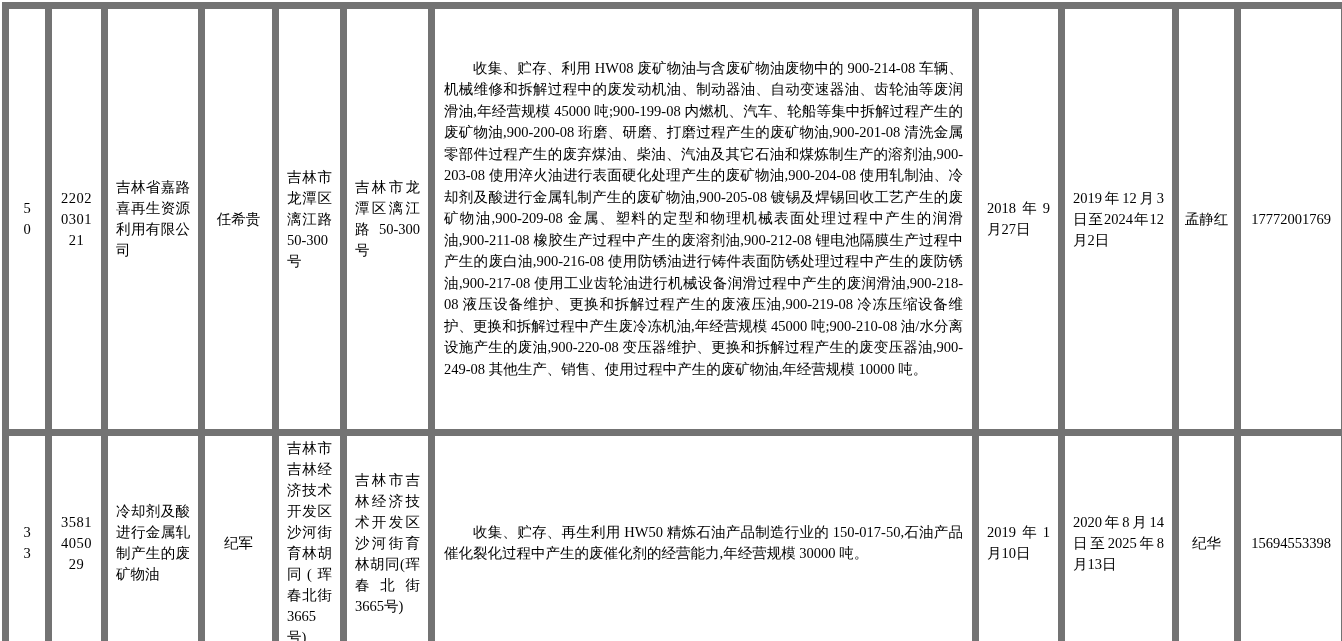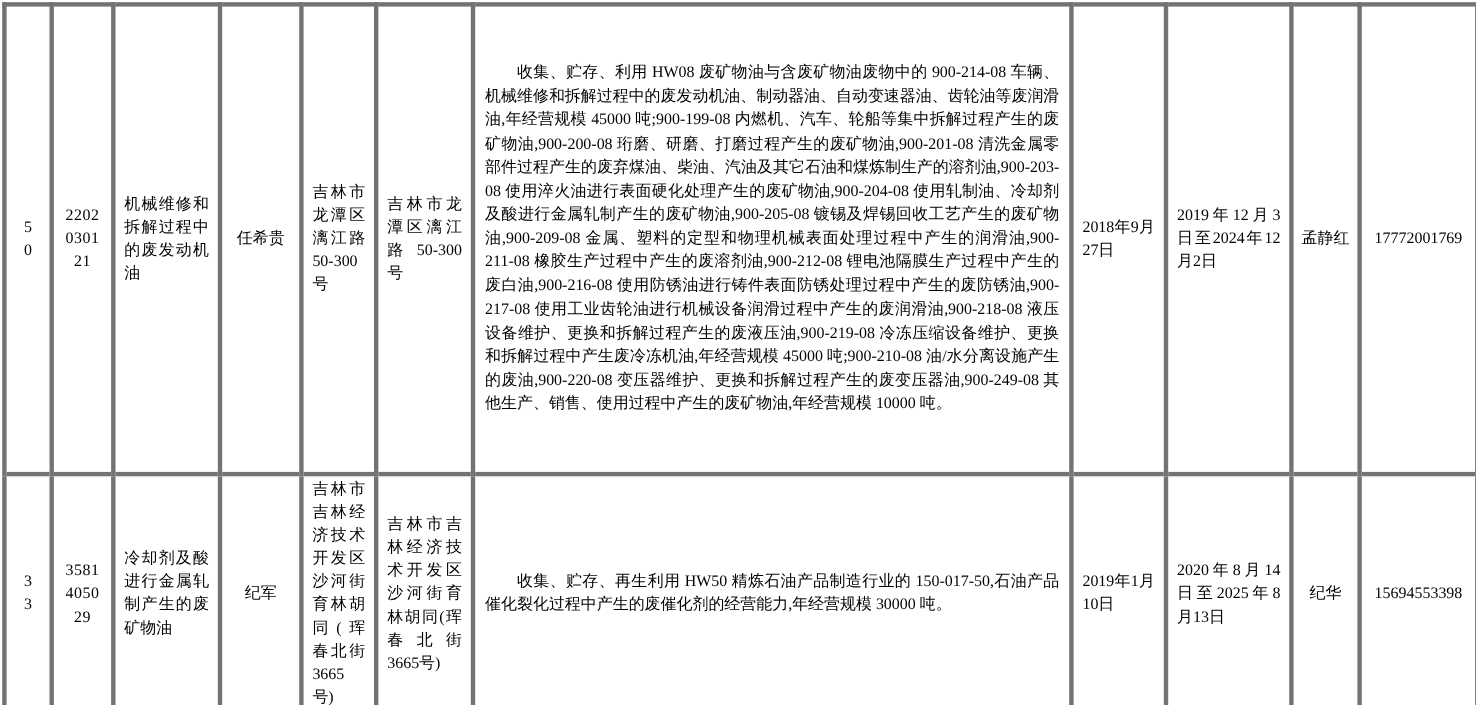--- a/index.html
+++ b/index.html
@@ -16,21 +16,21 @@
     font-family: "Liberation Serif", "DejaVu Serif", serif;
     color: #000000;
   }
   table.license-table {
     border-collapse: collapse;
     table-layout: fixed;
     margin: 2px 0 0 2px;
     width: 1339px;
   }
   td {
-    border: 4px solid #737373;
+    border: 7px solid #737373;
     vertical-align: middle;
     text-align: center;
     font-size: 14.5px;
     line-height: 21px;
     padding: 2px 4px;
     overflow: hidden;
     word-wrap: break-word;
   }
   tr.data-row > td { border-bottom-width: 2px; }
   td.cell-serial { padding: 0 14px; }
@@ -75,21 +75,21 @@
       <col style="width:544px">
       <col style="width:86px">
       <col style="width:114px">
       <col style="width:62px">
       <col style="width:107px">
     </colgroup>
     <tbody>
       <tr class="data-row" style="height:427px">
         <td class="cell-serial">50</td>
         <td class="cell-license">2202030121</td>
-        <td class="cell-wrap">机械维修和拆解过程中的废发动机油</td>
+        <td class="cell-wrap">吉林省嘉路喜再生资源利用有限公司</td>
         <td>任希贵</td>
         <td class="cell-wrap">吉林市龙潭区漓江路50-300号</td>
         <td class="cell-wrap">吉林市龙潭区漓江路50-300号</td>
         <td class="cell-scope">
           <p>收集、贮存、利用 HW08 废矿物油与含废矿物油废物中的 900-214-08 车辆、机械维修和拆解过程中的废发动机油、制动器油、自动变速器油、齿轮油等废润滑油,年经营规模 45000 吨;900-199-08 内燃机、汽车、轮船等集中拆解过程产生的废矿物油,900-200-08 珩磨、研磨、打磨过程产生的废矿物油,900-201-08 清洗金属零部件过程产生的废弃煤油、柴油、汽油及其它石油和煤炼制生产的溶剂油,900-203-08 使用淬火油进行表面硬化处理产生的废矿物油,900-204-08 使用轧制油、冷却剂及酸进行金属轧制产生的废矿物油,900-205-08 镀锡及焊锡回收工艺产生的废矿物油,900-209-08 金属、塑料的定型和物理机械表面处理过程中产生的润滑油,900-211-08 橡胶生产过程中产生的废溶剂油,900-212-08 锂电池隔膜生产过程中产生的废白油,900-216-08 使用防锈油进行铸件表面防锈处理过程中产生的废防锈油,900-217-08 使用工业齿轮油进行机械设备润滑过程中产生的废润滑油,900-218-08 液压设备维护、更换和拆解过程产生的废液压油,900-219-08 冷冻压缩设备维护、更换和拆解过程中产生废冷冻机油,年经营规模 45000 吨;900-210-08 油/水分离设施产生的废油,900-220-08 变压器维护、更换和拆解过程产生的废变压器油,900-249-08 其他生产、销售、使用过程中产生的废矿物油,年经营规模 10000 吨。</p>
         </td>
         <td class="cell-date">2018年9月27日</td>
         <td class="cell-validity">2019年12月3日至2024年12月2日</td>
         <td>孟静红</td>
         <td>17772001769</td>

